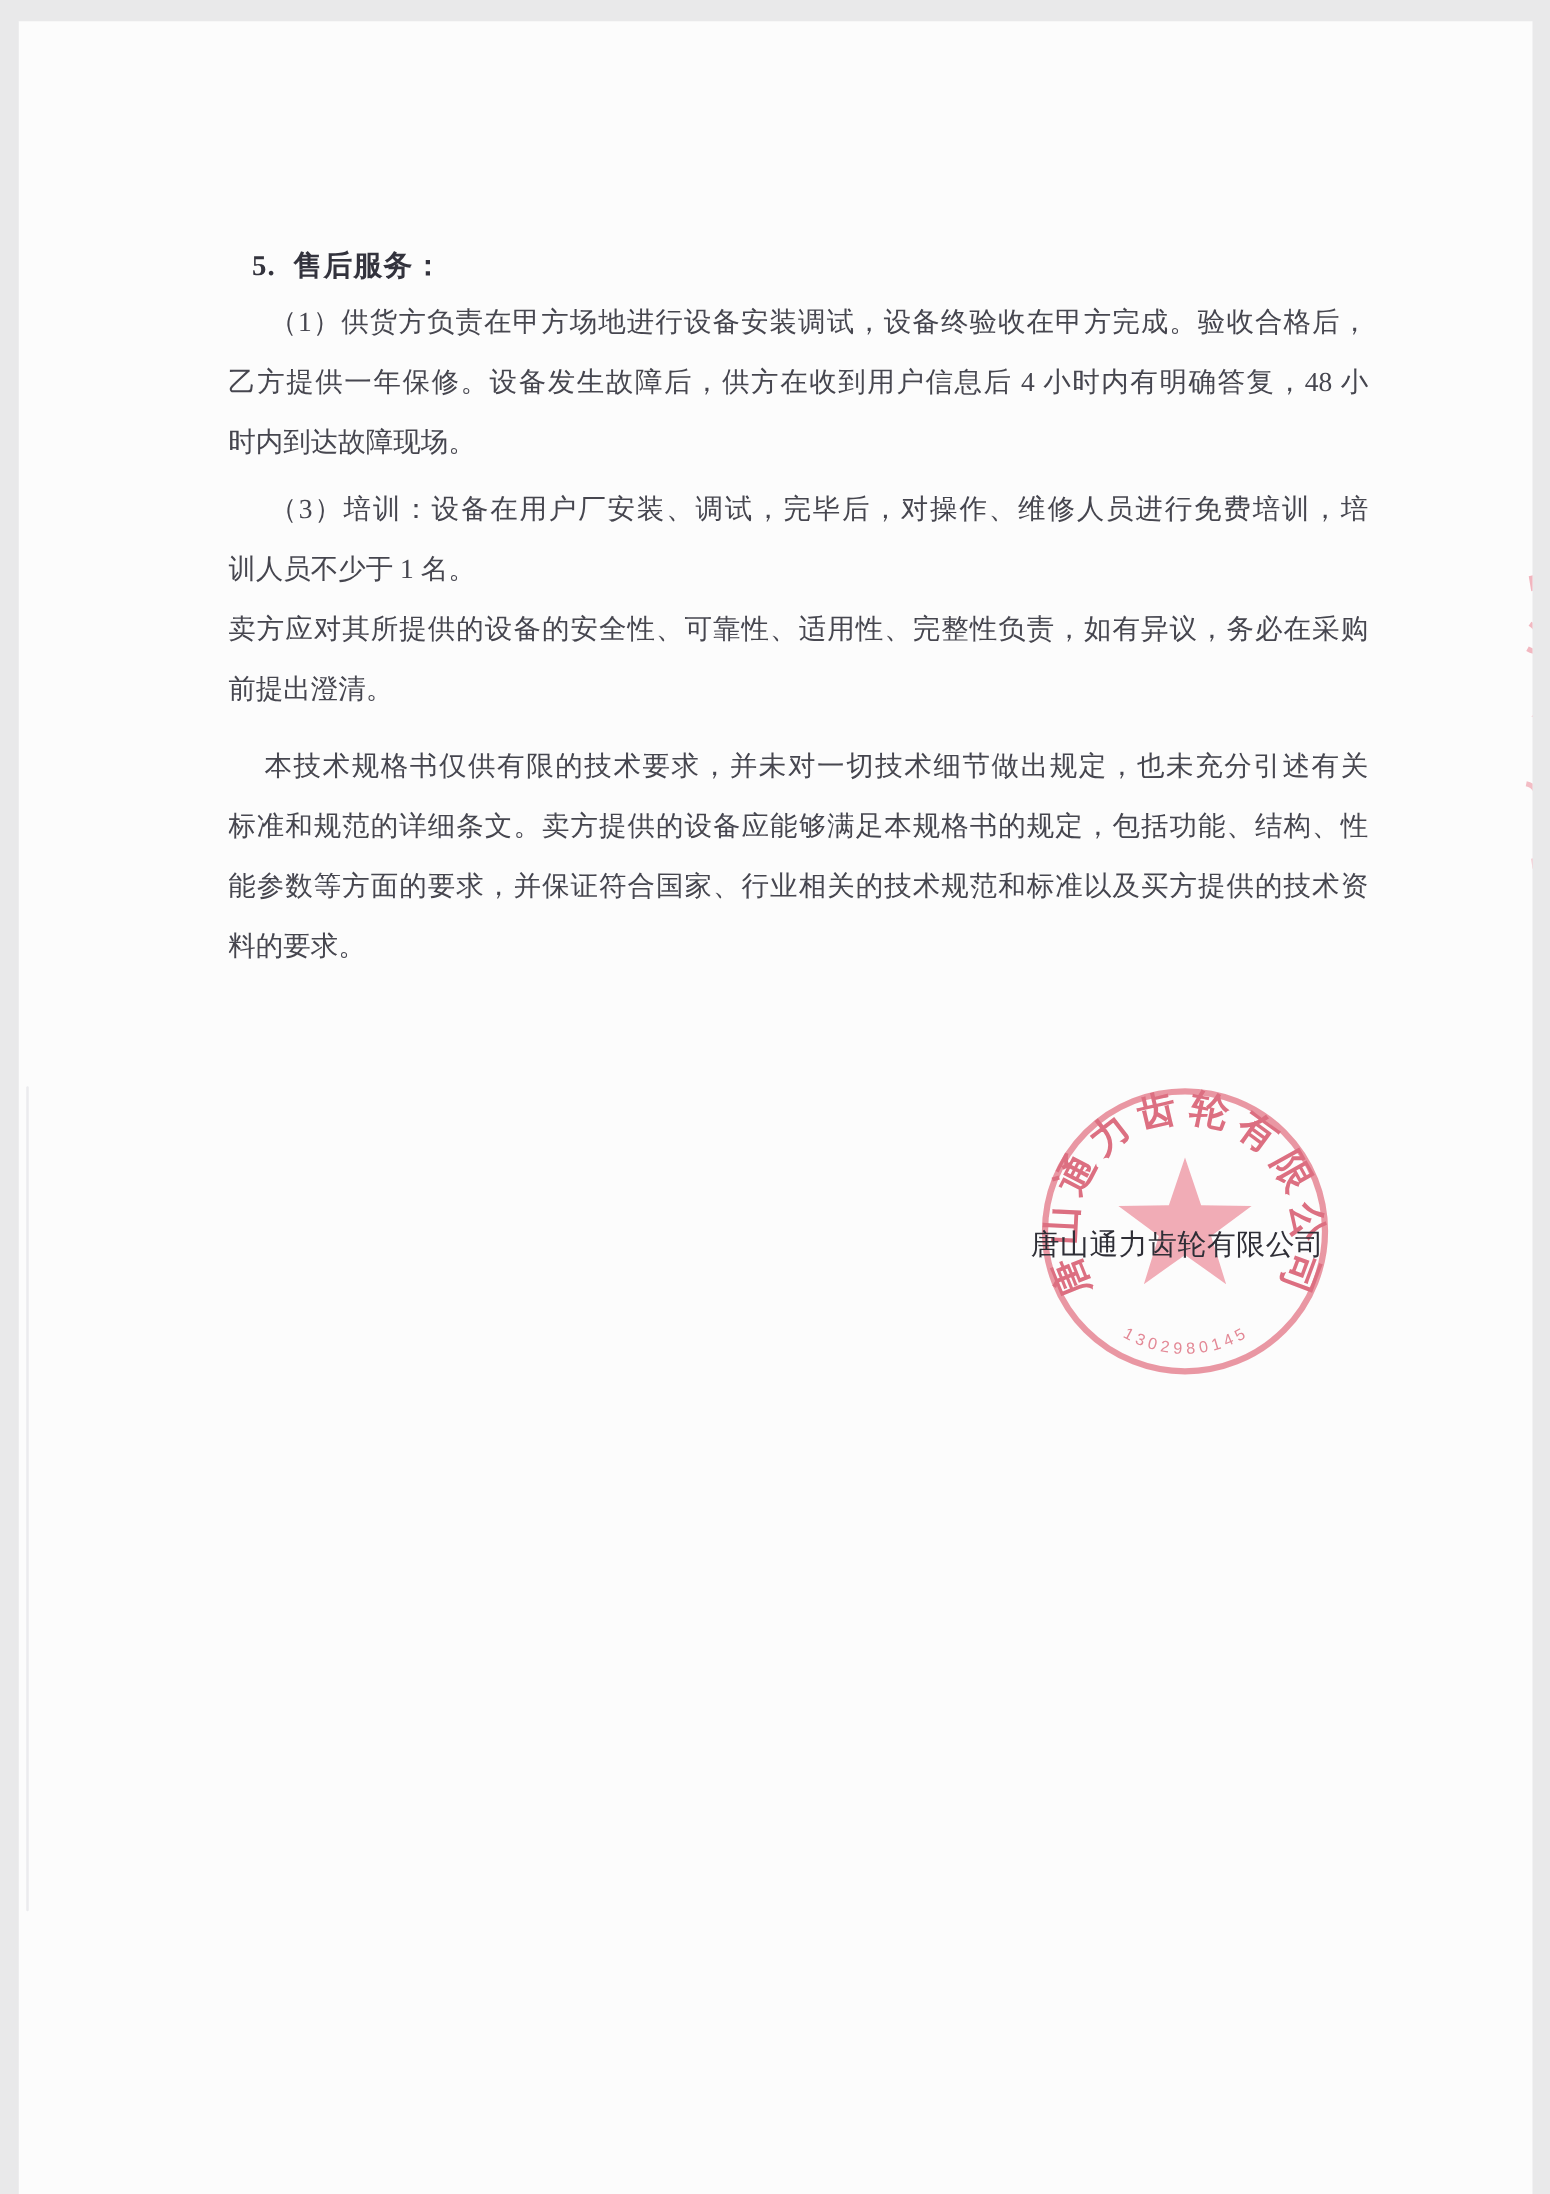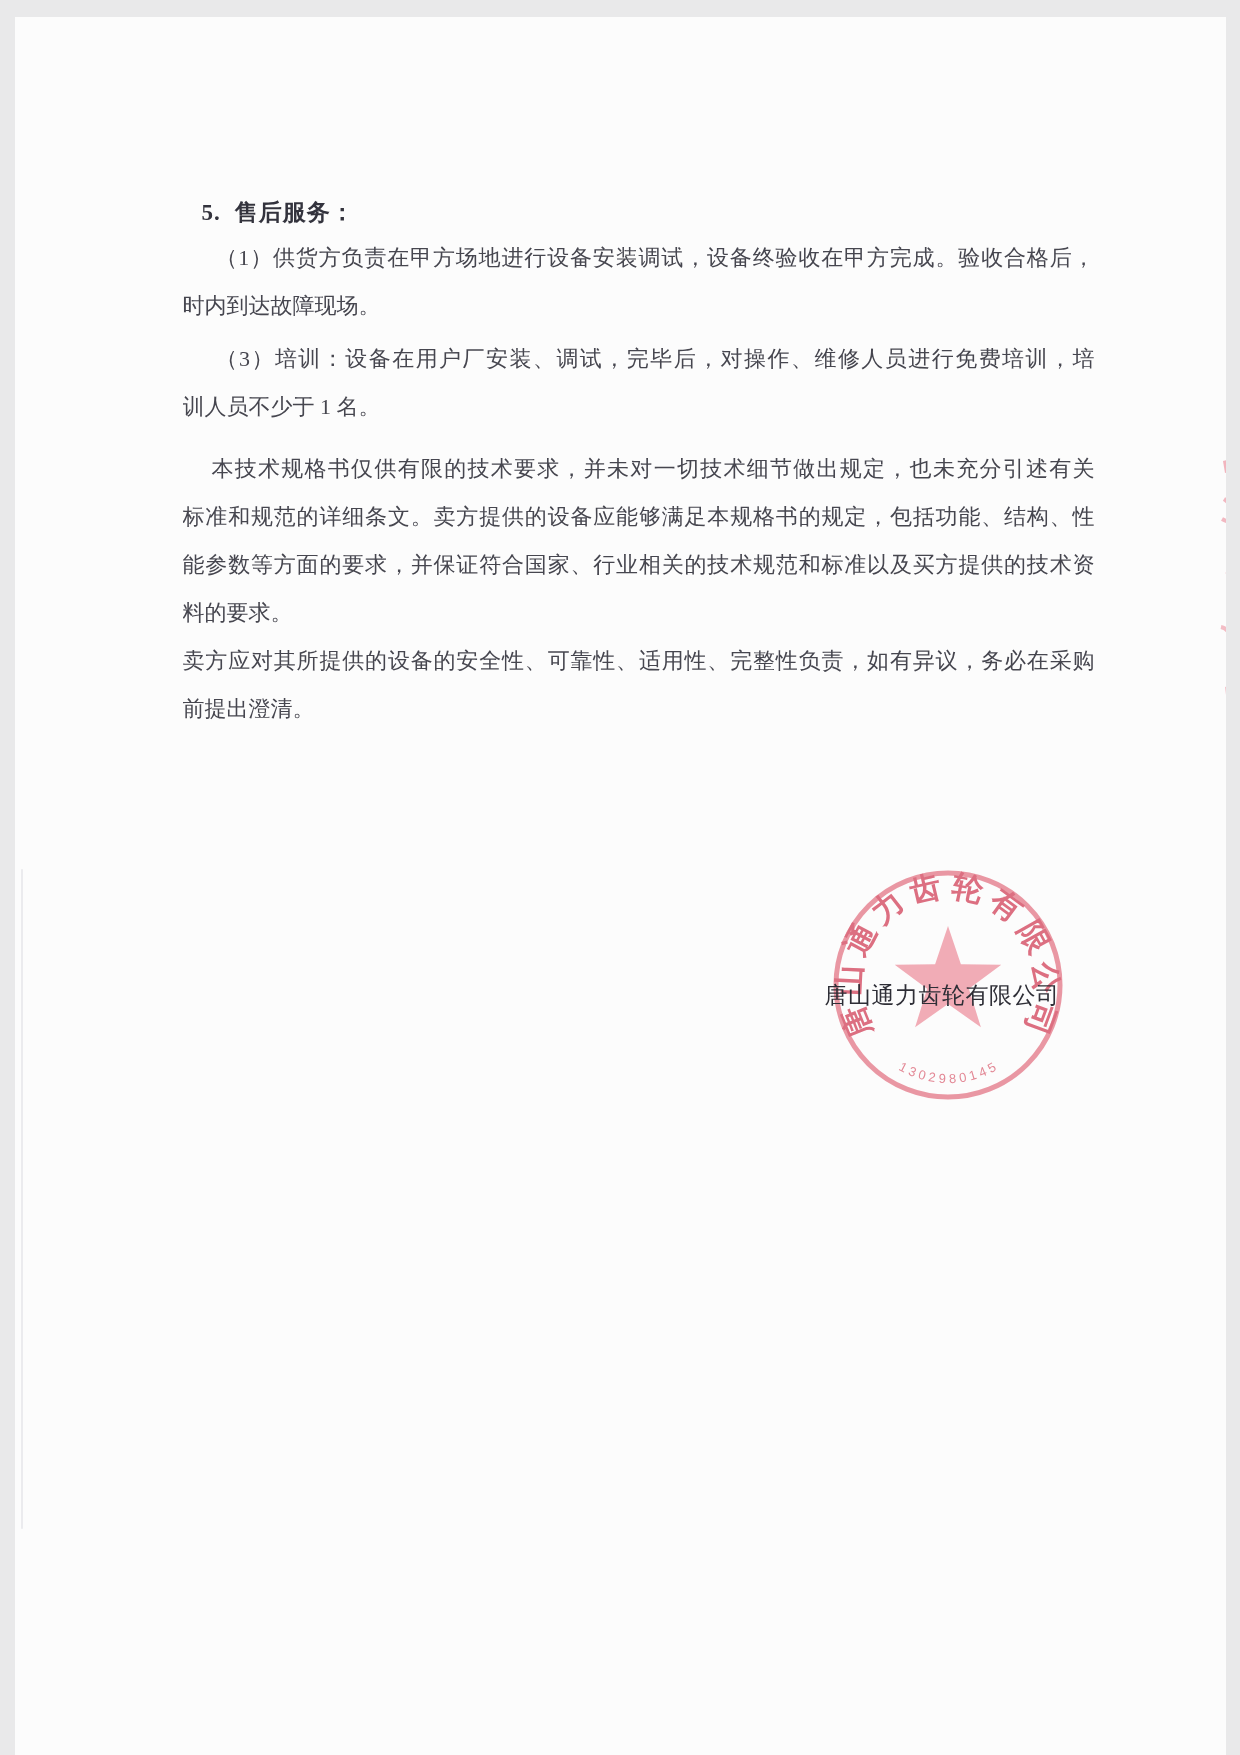--- a/index.html
+++ b/index.html
@@ -77,35 +77,36 @@
 
 <div class="page">
 
   <div class="heading">
     <span class="num">5.</span><span>售后服务：</span>
   </div>
 
   <div class="textblock">
       <div class="para para-0 indent-item">
         <div class="line first fill">（1）供货方负责在甲方场地进行设备安装调试，设备终验收在甲方完成。验收合格后，</div>
+        <div class="line fill">乙方提供一年保修。设备发生故障后，供方在收到用户信息后 4 小时内有明确答复，48 小</div>
         <div class="line">时内到达故障现场。</div>
       </div>
       <div class="para para-2 indent-item">
         <div class="line first fill">（3）培训：设备在用户厂安装、调试，完毕后，对操作、维修人员进行免费培训，培</div>
         <div class="line">训人员不少于 1 名。</div>
       </div>
+      <div class="para para-4 indent-none">
+        <div class="line first fill">卖方应对其所提供的设备的安全性、可靠性、适用性、完整性负责，如有异议，务必在采购</div>
+        <div class="line">前提出澄清。</div>
+      </div>
       <div class="para para-3 indent-body">
         <div class="line first fill">本技术规格书仅供有限的技术要求，并未对一切技术细节做出规定，也未充分引述有关</div>
         <div class="line fill">标准和规范的详细条文。卖方提供的设备应能够满足本规格书的规定，包括功能、结构、性</div>
         <div class="line fill">能参数等方面的要求，并保证符合国家、行业相关的技术规范和标准以及买方提供的技术资</div>
         <div class="line">料的要求。</div>
-      </div>
-      <div class="para para-4 indent-none">
-        <div class="line first fill">卖方应对其所提供的设备的安全性、可靠性、适用性、完整性负责，如有异议，务必在采购</div>
-        <div class="line">前提出澄清。</div>
       </div>
     </div>
 
   <div class="stamp">
     <svg viewBox="0 0 264 264">
 
       <circle cx="132" cy="132" r="112" fill="none" stroke="#e87c8c" stroke-width="5" opacity="0.85"></circle>
 
       <polygon points="132,73 144.9,111.2 185.3,111.7 152.9,135.8 164.9,174.3 132,151 99.1,174.3 111.1,135.8 78.7,111.7 119.1,111.2" fill="#f0919f" opacity="0.8"></polygon>
 

